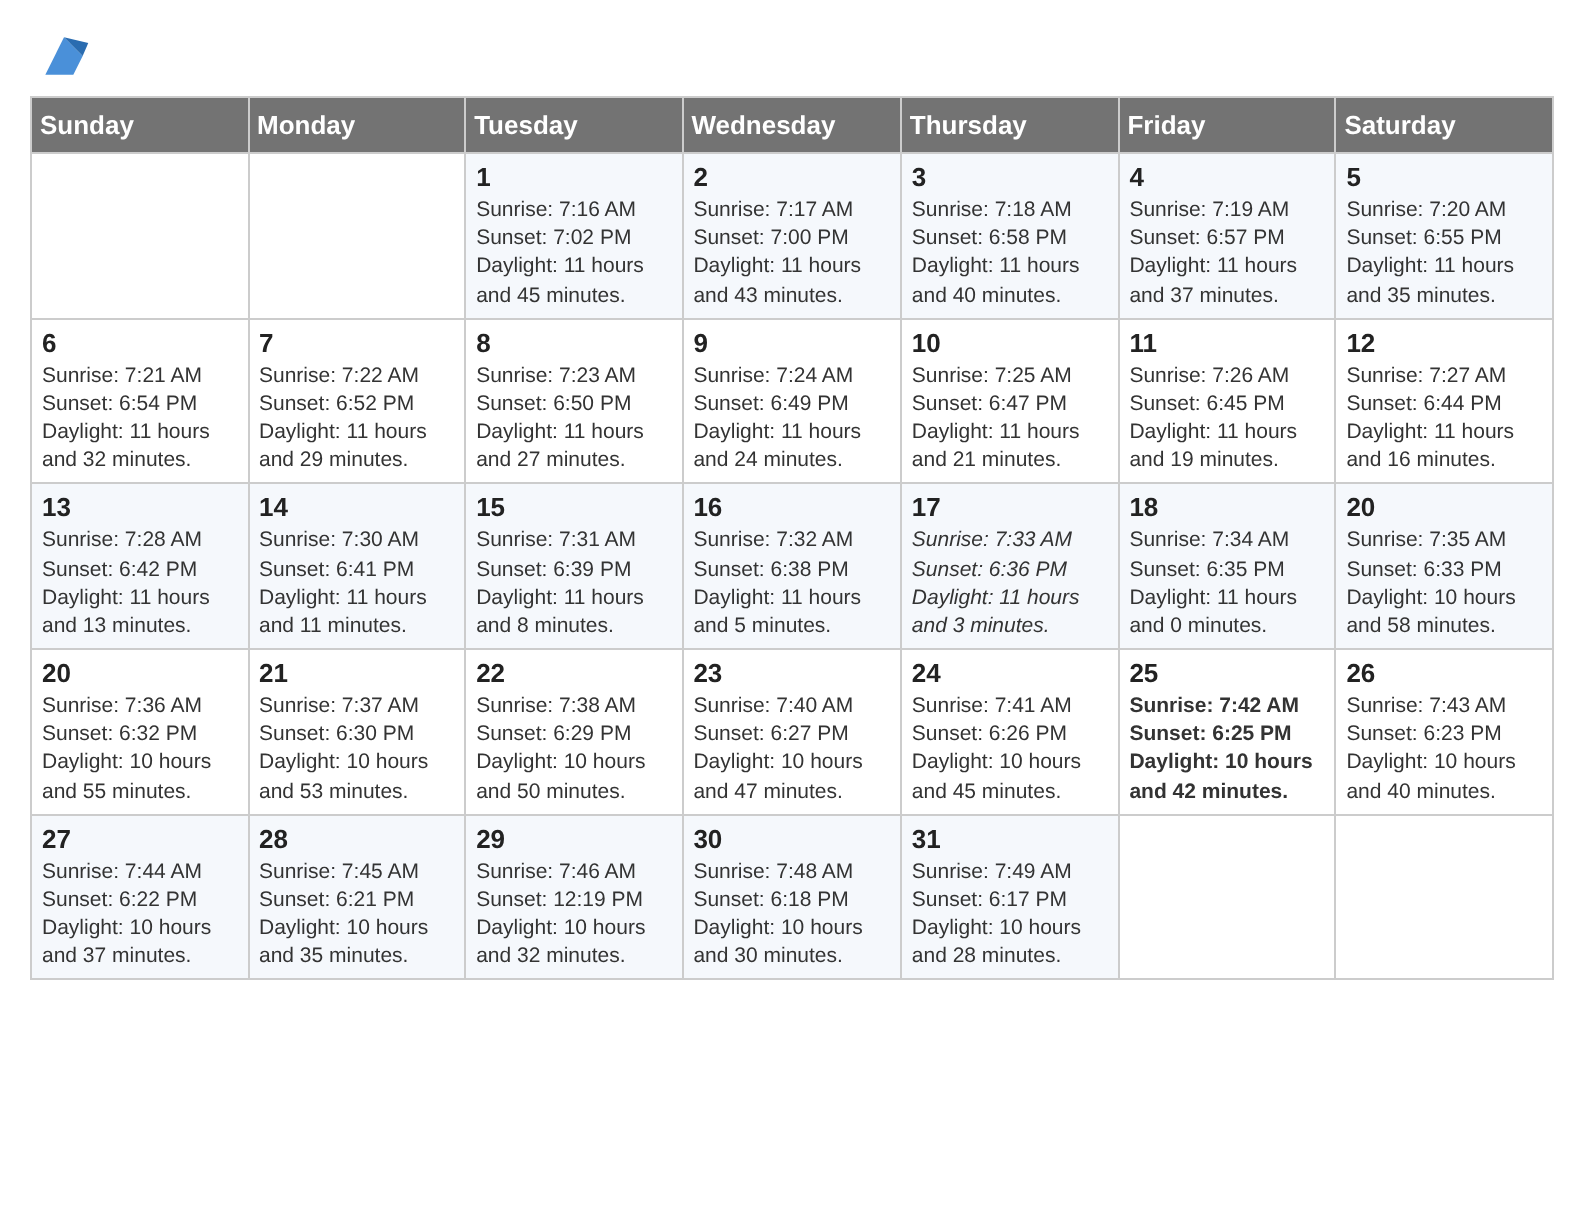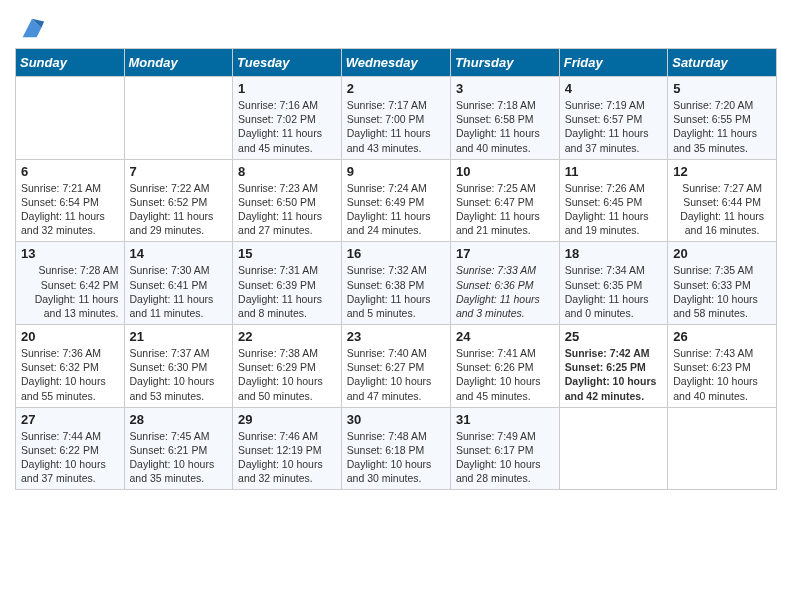--- a/index.html
+++ b/index.html
@@ -47,28 +47,27 @@
       font-size: 16px;
       color: #333;
       margin-top: 2px;
     }
     .calendar {
       width: 100%;
       border-collapse: collapse;
       margin-top: 6px;
     }
     .calendar th {
-      background-color: #0369a1;
+      background-color: #737373;
       color: #fff;
       font-size: 13px;
       font-weight: bold;
       padding: 6px 4px;
       text-align: left;
       border: 1px solid #ccc;
-      font-style: italic;
     }
     .calendar td {
       vertical-align: top;
       border: 1px solid #ccc;
       padding: 4px 5px;
       font-size: 11px;
       color: #222;
       width: 110px;
       min-height: 80px;
       background: #fff;
@@ -195,29 +194,29 @@
 Daylight: 11 hours and 21 minutes.</div>
         </td>
         <td>
           <span class="day-num">11</span>
           <div class="cell-info" style="white-space: pre-line;">Sunrise: 7:26 AM
 Sunset: 6:45 PM
 Daylight: 11 hours and 19 minutes.</div>
         </td>
         <td>
           <span class="day-num">12</span>
-          <div class="cell-info" style="white-space: pre-line; text-align: center;">Sunrise: 7:27 AM
+          <div class="cell-info" style="white-space: pre-line;">Sunrise: 7:27 AM
 Sunset: 6:44 PM
 Daylight: 11 hours and 16 minutes.</div>
         </td>
       </tr>
       <tr>
         <td>
           <span class="day-num">13</span>
-          <div class="cell-info" style="white-space: pre-line; text-align: right;">Sunrise: 7:28 AM
+          <div class="cell-info" style="white-space: pre-line;">Sunrise: 7:28 AM
 Sunset: 6:42 PM
 Daylight: 11 hours and 13 minutes.</div>
         </td>
         <td>
           <span class="day-num">14</span>
           <div class="cell-info" style="white-space: pre-line;">Sunrise: 7:30 AM
 Sunset: 6:41 PM
 Daylight: 11 hours and 11 minutes.</div>
         </td>
         <td>

